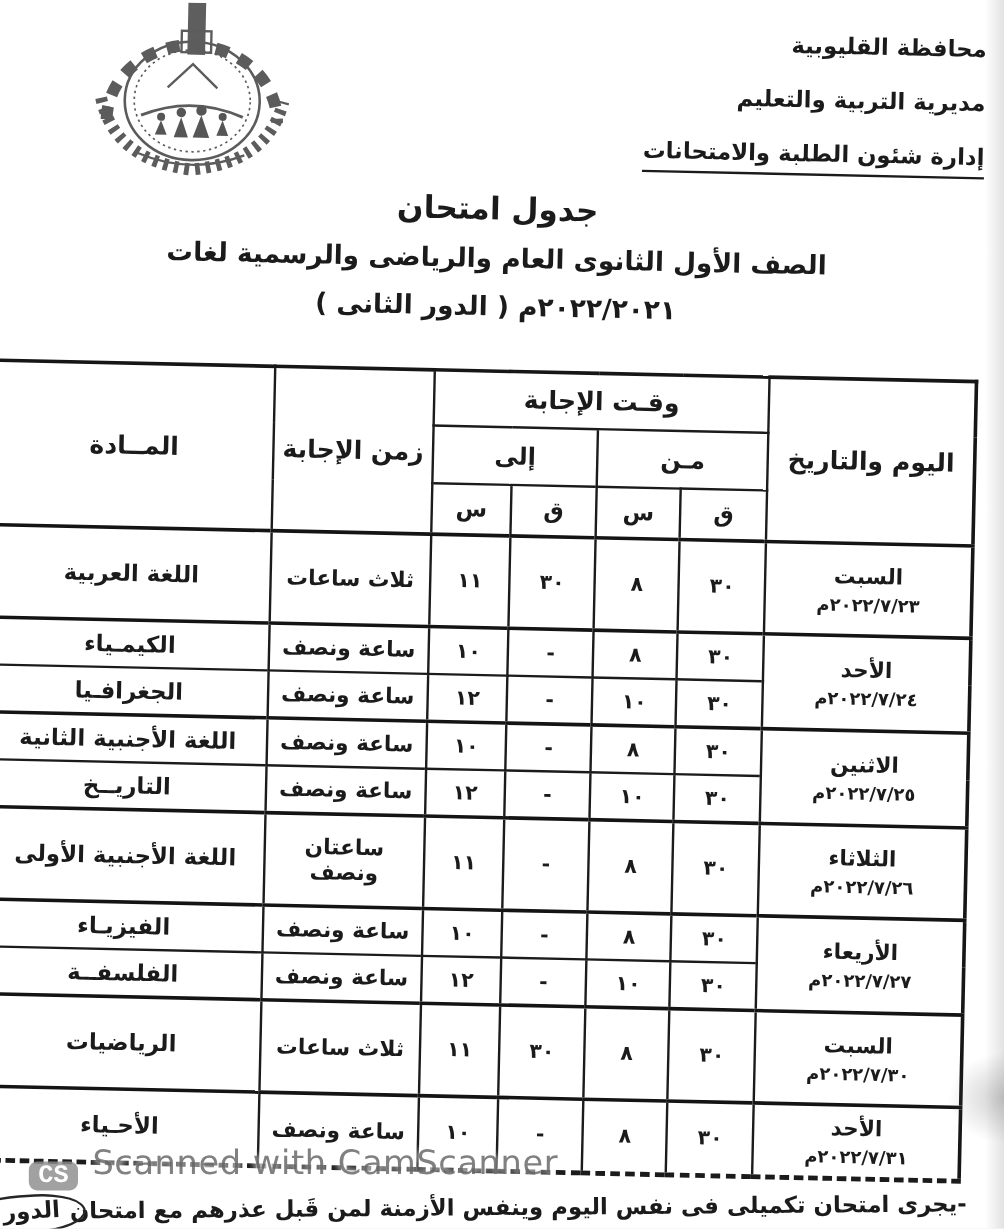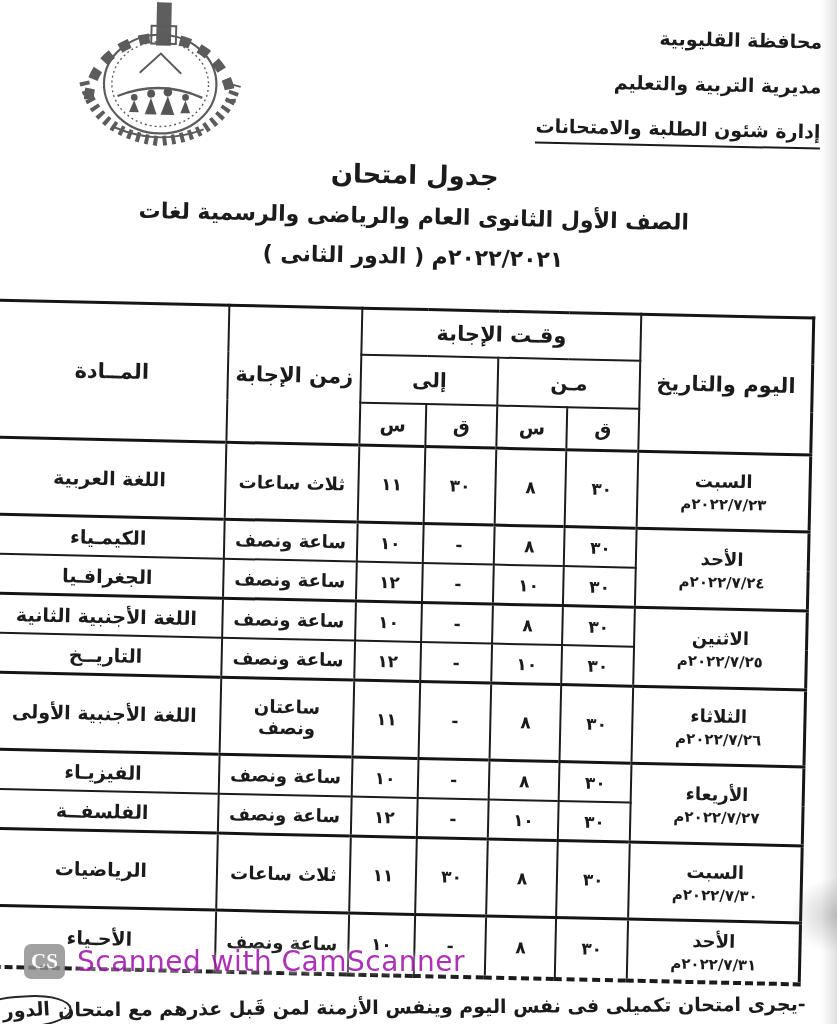--- a/index.html
+++ b/index.html
@@ -40,24 +40,24 @@
   td.daycell .date{font-size:15px;font-weight:bold;line-height:1.4;direction:rtl;}
 
   
   .footnote{position:absolute;top:976px;right:10px;width:840px;text-align:right;direction:rtl;
     font-size:19px;font-weight:bold;transform:rotate(-1.7deg);transform-origin:100% 0;white-space:nowrap;}
   .circled{display:inline-block;border:2.4px solid #262626;border-radius:50% / 58%;
     padding:1px 20px 5px 26px;margin:-6px -20px -9px -10px;transform:rotate(-3deg);}
 
   
   .watermark{position:absolute;left:24px;top:944px;display:flex;align-items:center;gap:12px;z-index:5;}
-  .cs-badge{width:41px;height:35px;border-radius:7px;background:#8d8d8d;opacity:.82;color:#ffffff;
+  .cs-badge{width:41px;height:24px;border-radius:7px;background:#8d8d8d;opacity:.82;color:#ffffff;
     font-size:21px;font-weight:bold;display:flex;align-items:center;justify-content:center;
-    font-family:Liberation Serif, serif;}
-  .wm-text{font-size:28px;color:#a21caf;opacity:.9;letter-spacing:.5px;text-shadow:0 0 5px #fff,0 0 8px #fff;white-space:nowrap;}
+    font-family:Liberation Mono, monospace;margin-top:24px;}
+  .wm-text{font-size:28px;color:#737373;opacity:.9;letter-spacing:.5px;text-shadow:0 0 5px #fff,0 0 8px #fff;white-space:nowrap;}
 
   
   .edge-shadow{position:absolute;right:0;top:0;width:16px;height:100%;
     background:linear-gradient(to right,rgba(0,0,0,0),rgba(90,90,90,.18));pointer-events:none;}
   .corner-shade{position:absolute;right:0;top:878px;width:46px;height:74px;
     background:radial-gradient(ellipse at 100% 50%,rgba(110,110,110,.35),rgba(110,110,110,0) 72%);pointer-events:none;}
 </style>
 </head>
 <body>
 

